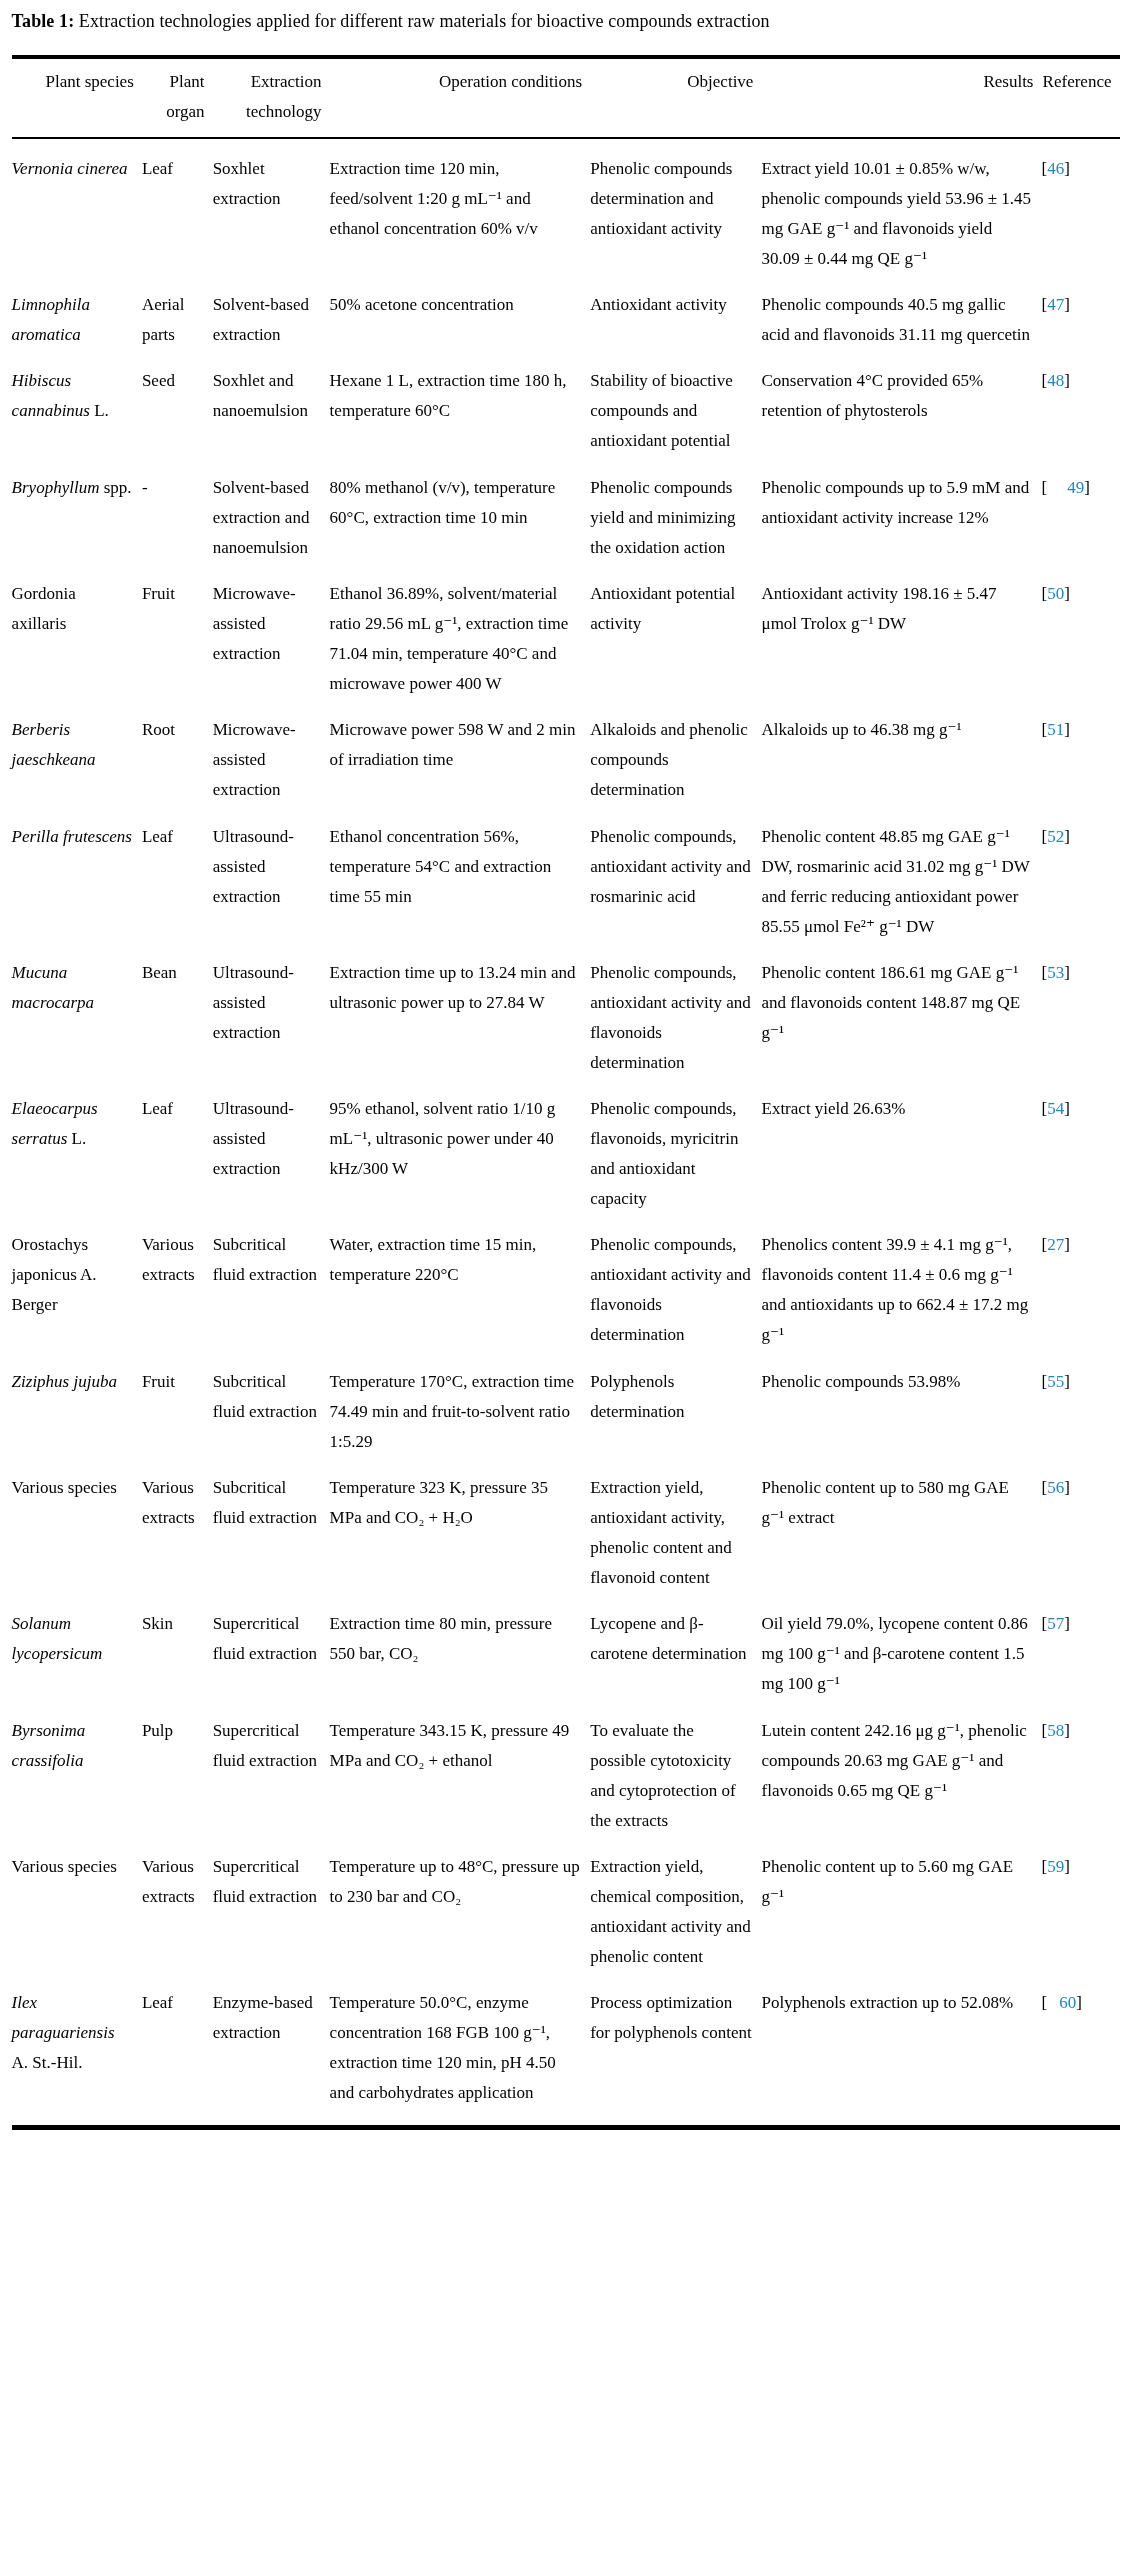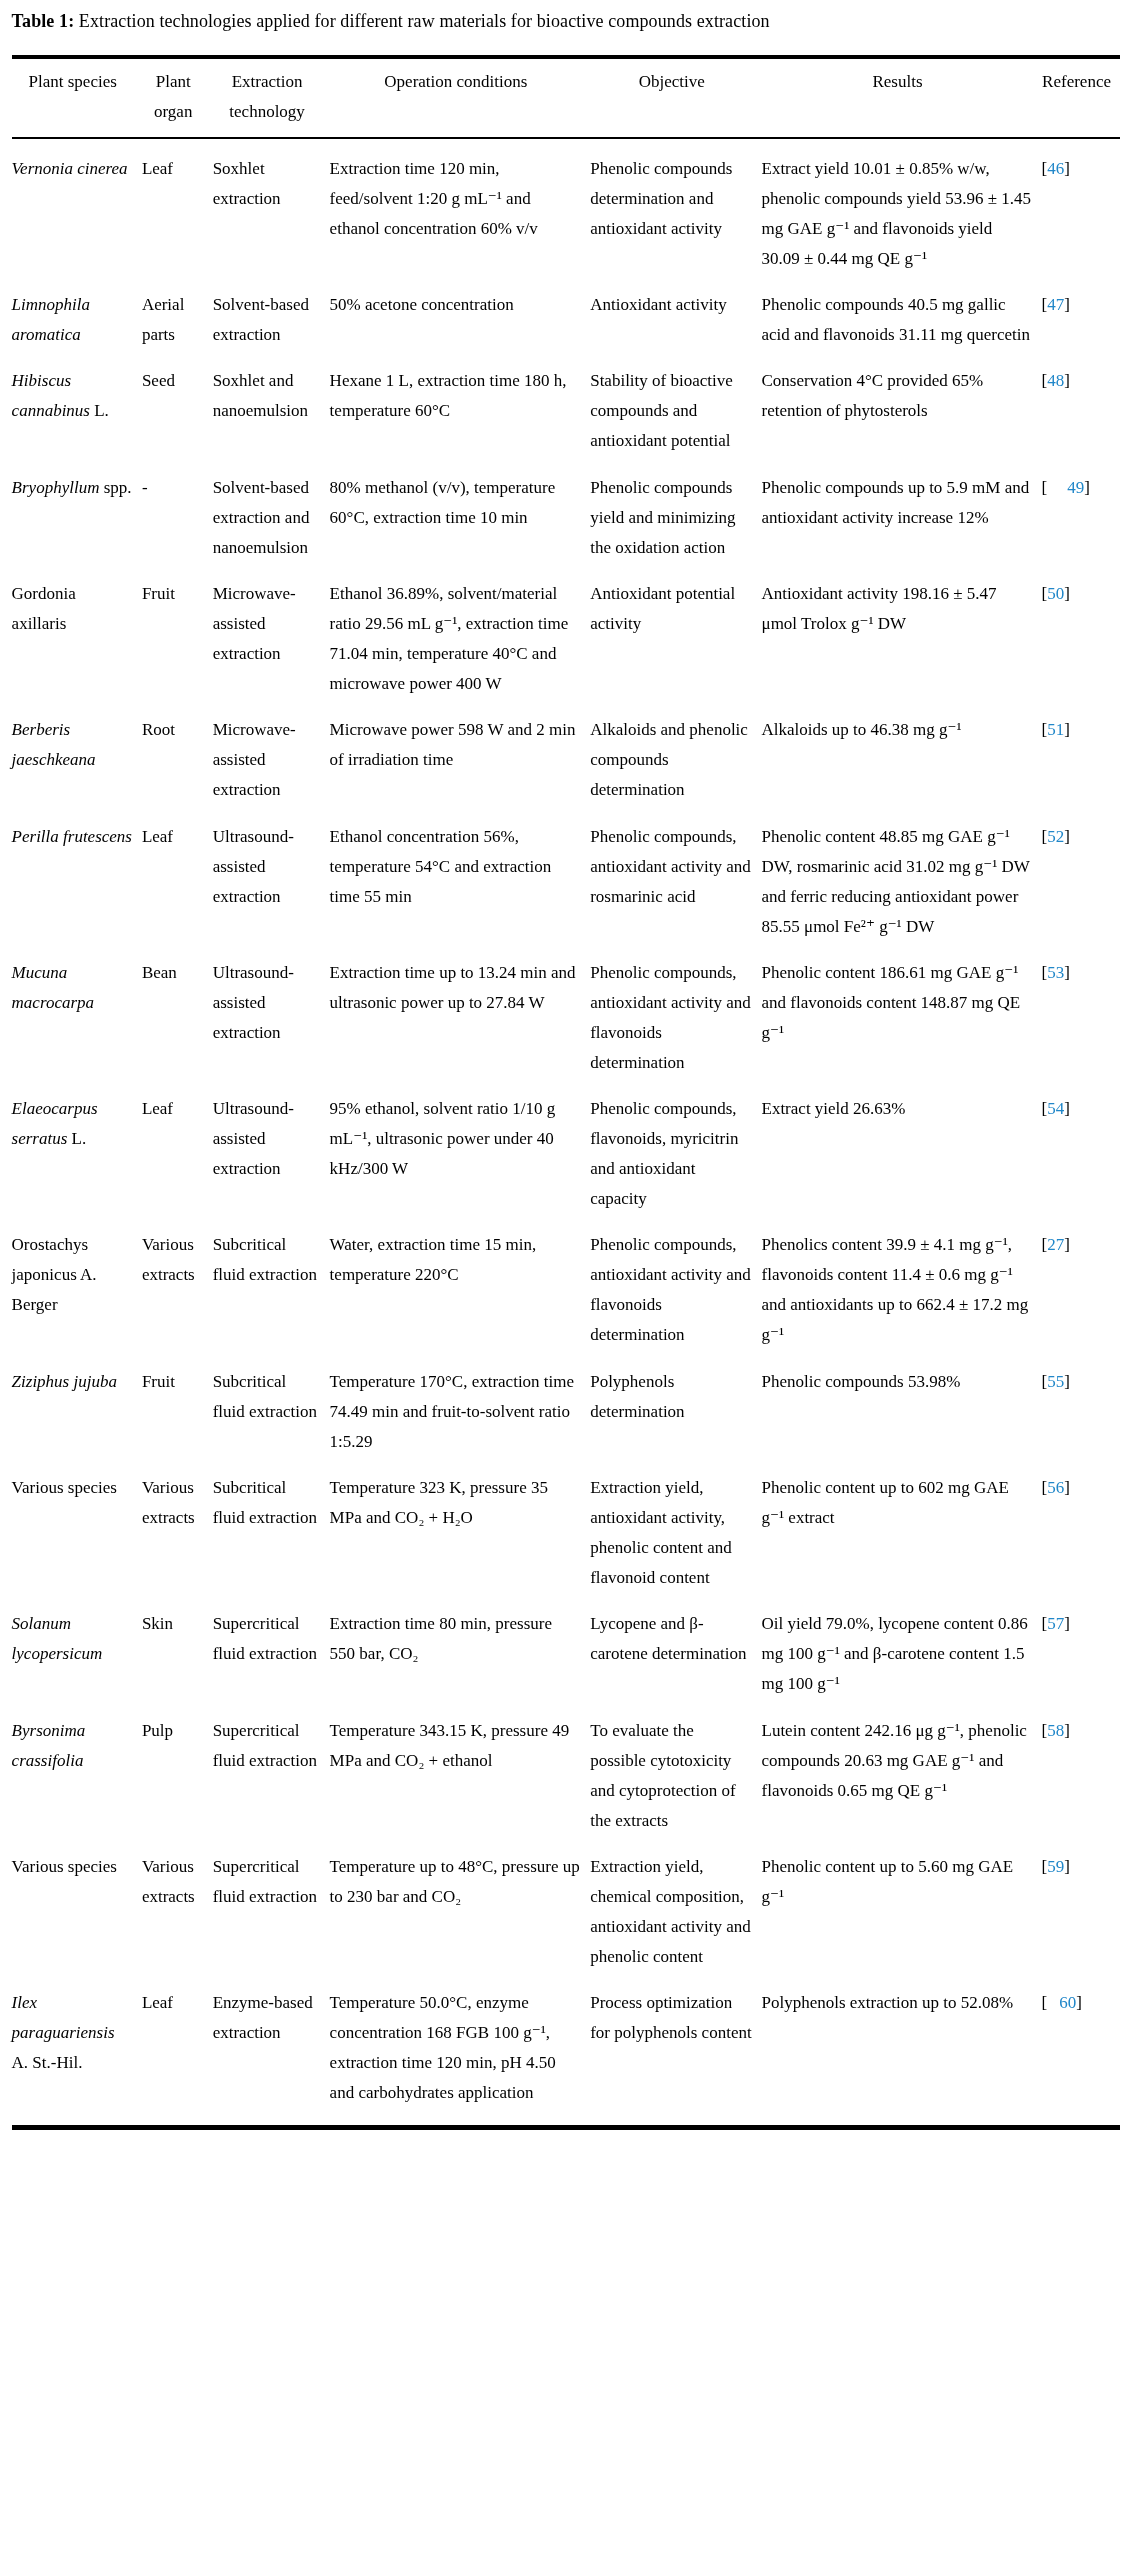--- a/index.html
+++ b/index.html
@@ -26,21 +26,21 @@
   table.data-table{
     border-collapse:collapse;
     table-layout:fixed;
     width:1108px;
     margin-left:11.6px;
     border-top:4.1px solid #000;
     border-bottom:5.8px solid #000;
   }
   thead tr{border-bottom:2.9px solid #000;}
   th{
-    text-align:center;
+    text-align:right;
     font-weight:normal;
     font-size:17px;
     line-height:30px;
     vertical-align:top;
     padding:8.1px 8.1px 9.3px 0;
   }
   td{
     font-size:17px;
     line-height:30px;
     vertical-align:top;
@@ -189,21 +189,21 @@
       <td>Polyphenols determination</td>
       <td>Phenolic compounds 53.98%</td>
       <td class="ref-cell"><span>[</span><span class="ref-num" style="color: rgb(33, 135, 201);">55</span><span>]</span></td>
     </tr>
         <tr>
       <td><span class="it"></span> <span>Various species</span></td>
       <td>Various extracts</td>
       <td>Subcritical fluid extraction</td>
       <td>Temperature 323 K, pressure 35 MPa and CO₂ + H₂O</td>
       <td>Extraction yield, antioxidant activity, phenolic content and flavonoid content</td>
-      <td>Phenolic content up to 602 mg GAE g⁻¹ extract</td>
+      <td>Phenolic content up to 580 mg GAE g⁻¹ extract</td>
       <td class="ref-cell"><span>[</span><span class="ref-num" style="color: rgb(33, 135, 201);">56</span><span>]</span></td>
     </tr>
         <tr>
       <td><span class="it">Solanum lycopersicum</span> <span></span></td>
       <td>Skin</td>
       <td>Supercritical fluid extraction</td>
       <td>Extraction time 80 min, pressure 550 bar, CO₂</td>
       <td>Lycopene and β-carotene determination</td>
       <td>Oil yield 79.0%, lycopene content 0.86 mg 100 g⁻¹ and β-carotene content 1.5 mg 100 g⁻¹</td>
       <td class="ref-cell"><span>[</span><span class="ref-num" style="color: rgb(33, 135, 201);">57</span><span>]</span></td>

